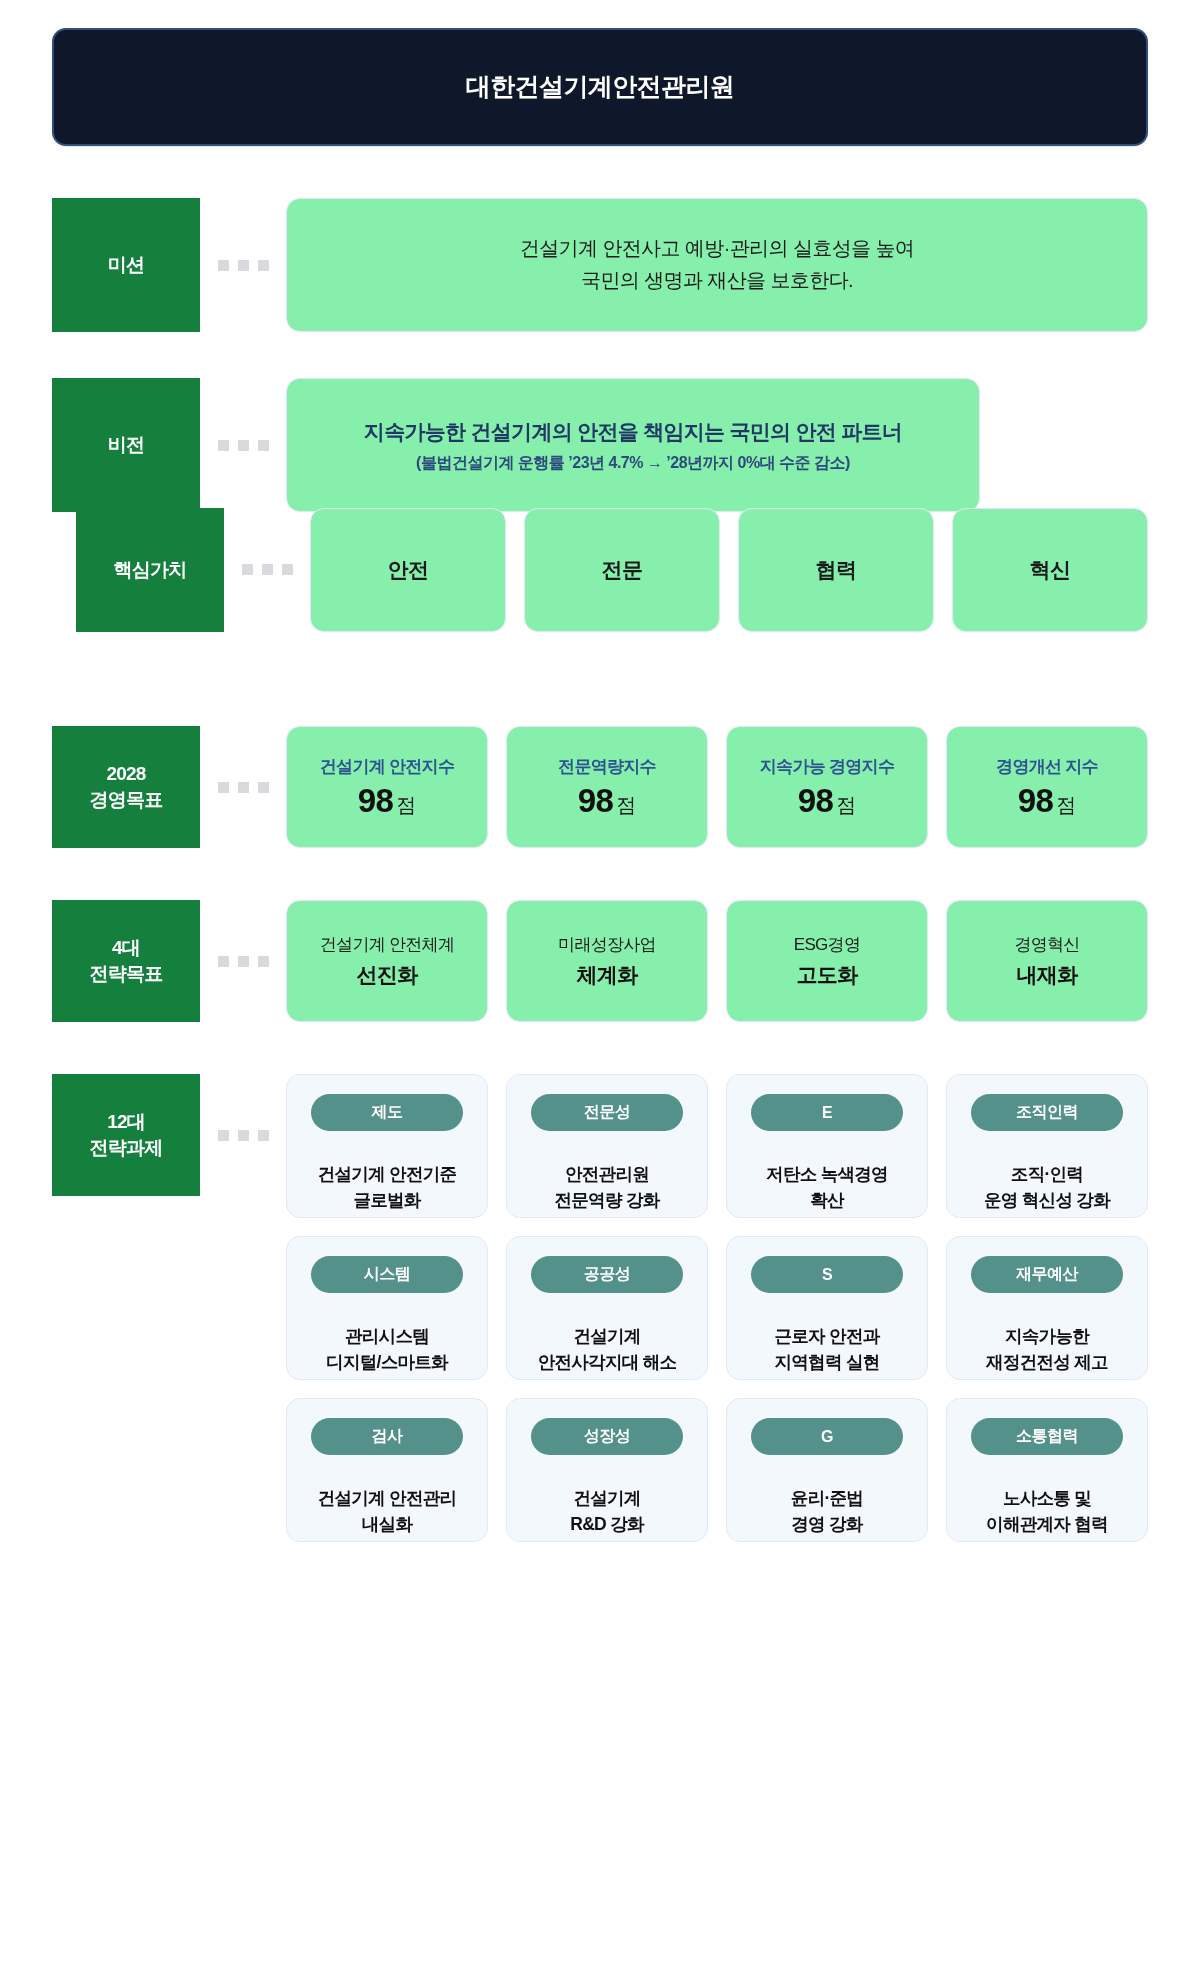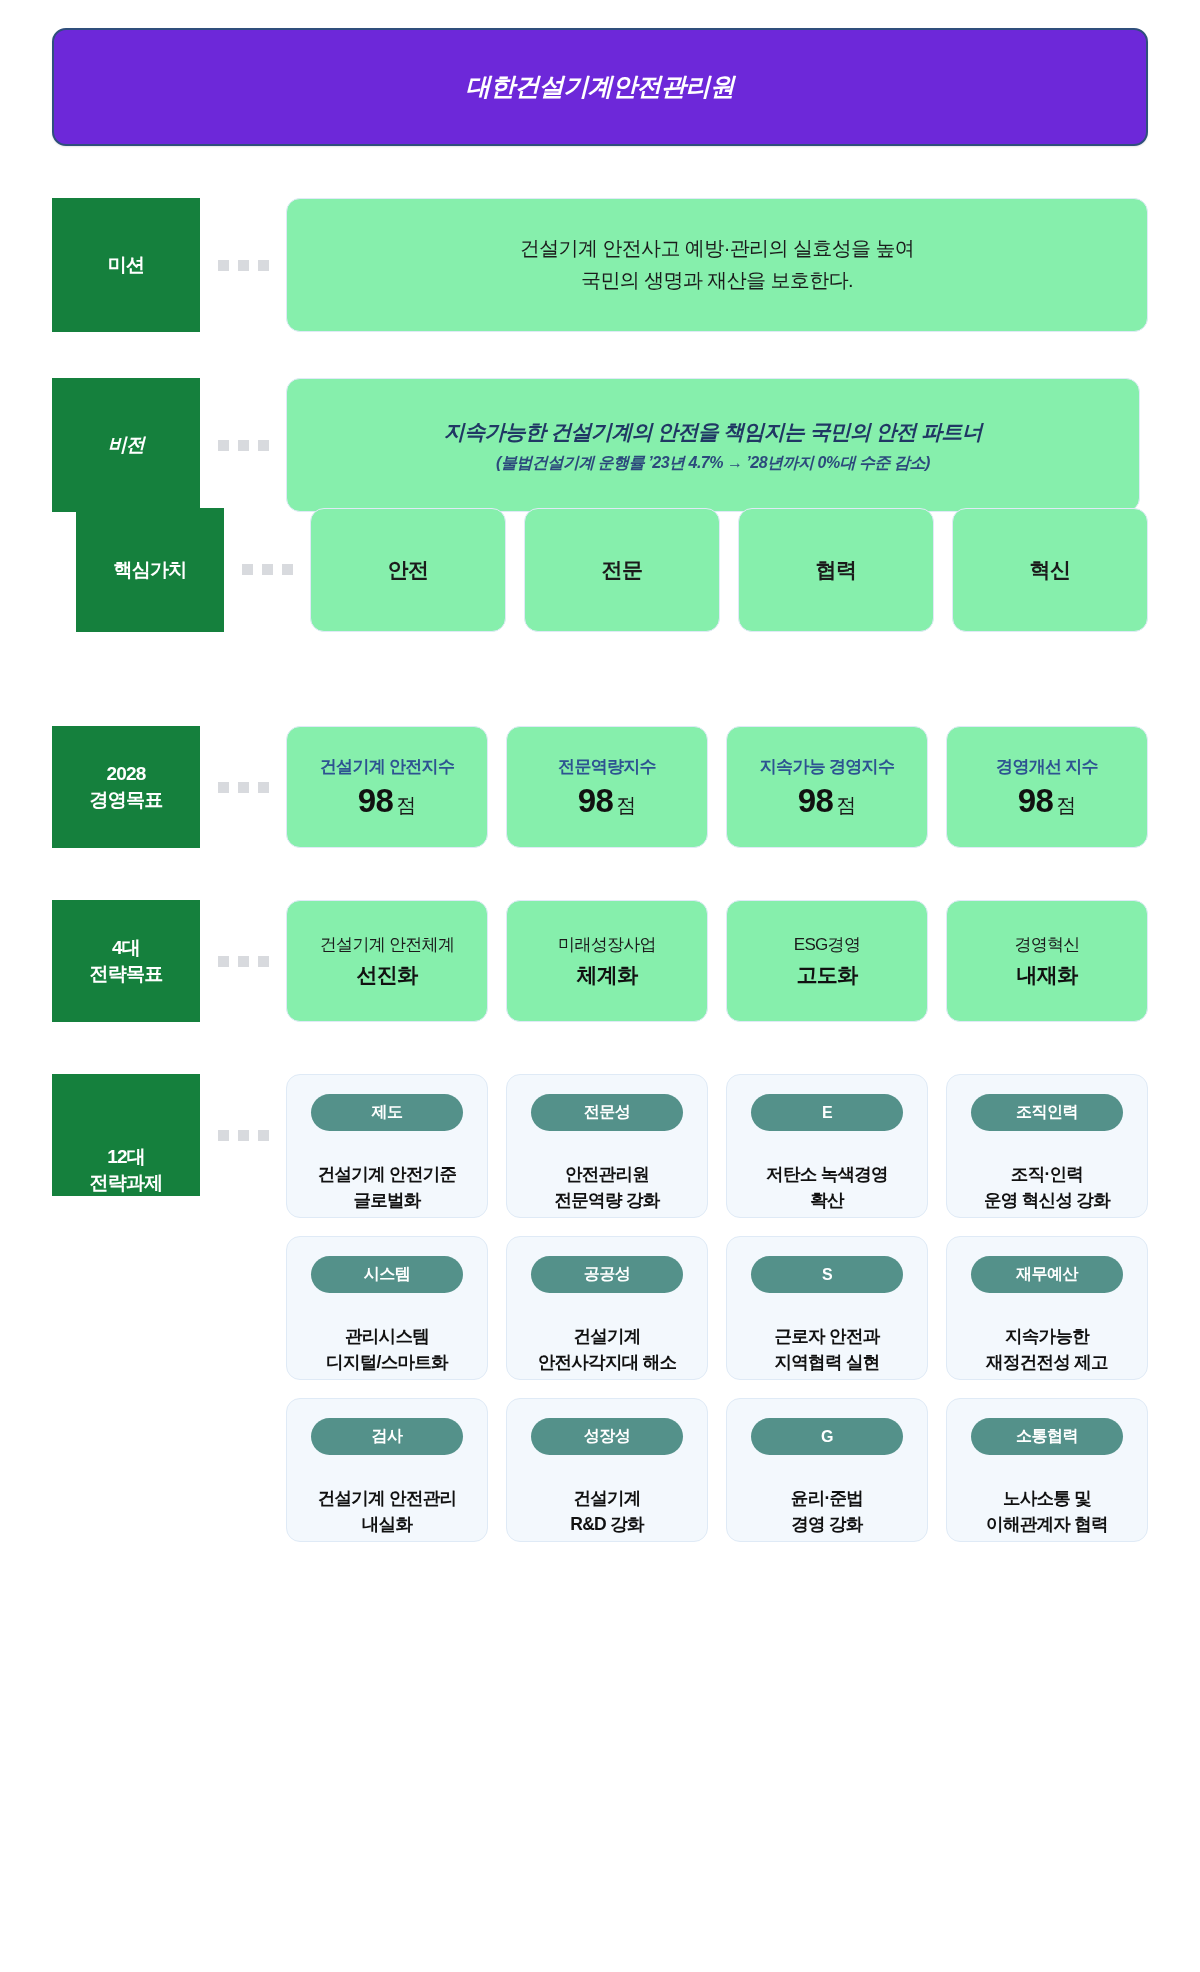--- a/index.html
+++ b/index.html
@@ -9,27 +9,26 @@
     font-family: "Liberation Sans", "DejaVu Sans", sans-serif;
     overflow: hidden;
   }
   .page { position: relative; width: 1200px; height: 1972px; padding: 0; }
 
   
   .header {
     position: absolute;
     left: 52px; top: 28px;
     width: 1096px; height: 118px;
-    background: #6d28d9;
+    background: #0f172a;
     border-radius: 14px;
     border: 2px solid #2f4f7c;
     display: flex; flex-direction: column;
     align-items: center; justify-content: center;
     box-shadow: 0 1px 2px rgba(0,0,0,0.10);
-    font-style: italic;
   }
   .header-line {
     color: #ffffff;
     font-size: 25px;
     font-weight: bold;
     letter-spacing: -0.6px;
     line-height: 1.42;
     text-align: center;
   }
 
@@ -66,21 +65,21 @@
   }
 
   
   #row-mission { left: 52px; top: 198px; width: 1096px; height: 134px; }
   #row-mission .side-label { height: 134px; }
   .wide-card { flex: 1; height: 134px; }
   .mission-text { color: #1b1b1b; font-size: 20px; font-weight: 500;
                   line-height: 1.58; letter-spacing: -0.6px; }
 
   
-  #row-vision { left: 52px; top: 378px; width: 1088px; height: 134px; font-style: italic; }
+  #row-vision { left: 52px; top: 378px; width: 928px; height: 134px; }
   #row-vision .side-label { height: 134px; }
   .vision-main { color: #203864; font-size: 21px; font-weight: bold;
                  letter-spacing: -0.7px; line-height: 1.5; }
   .vision-sub  { color: #2c4a7c; font-size: 16px; font-weight: 600;
                  letter-spacing: -0.5px; margin-top: 6px; }
 
   
   #row-values { left: 52px; top: 524px; width: 1096px; height: 91px; padding-left: 24px; }
   #row-values .side-label { height: 124px; }
   #row-values .card { height: 124px; }
@@ -102,21 +101,21 @@
   #row-obj .side-label { height: 122px; }
   #row-obj .card { height: 122px; }
   .obj-top { color: #1b1b1b; font-size: 17px; font-weight: 500;
              letter-spacing: -0.7px; margin-bottom: 5px; }
   .obj-bottom { color: #111111; font-size: 21px; font-weight: bold;
                 letter-spacing: -0.6px; }
 
   
   #row-tasks { left: 52px; top: 1074px; width: 1096px; height: 468px;
                align-items: flex-start; }
-  #row-tasks .side-label { height: 122px; align-items: flex-end; }
+  #row-tasks .side-label { height: 122px; }
   #row-tasks .dots { height: 122px; }
   .task-grid { flex: 1; display: flex; flex-direction: column; gap: 18px; }
   .task-row { display: flex; gap: 18px; }
   .task-card {
     background: #f3f8fd; border: 1px solid #dfeaf6; border-radius: 14px;
     flex: 1; height: 144px;
     display: flex; flex-direction: column; align-items: center;
     padding-top: 19px;
     gap: 16px;
   }

